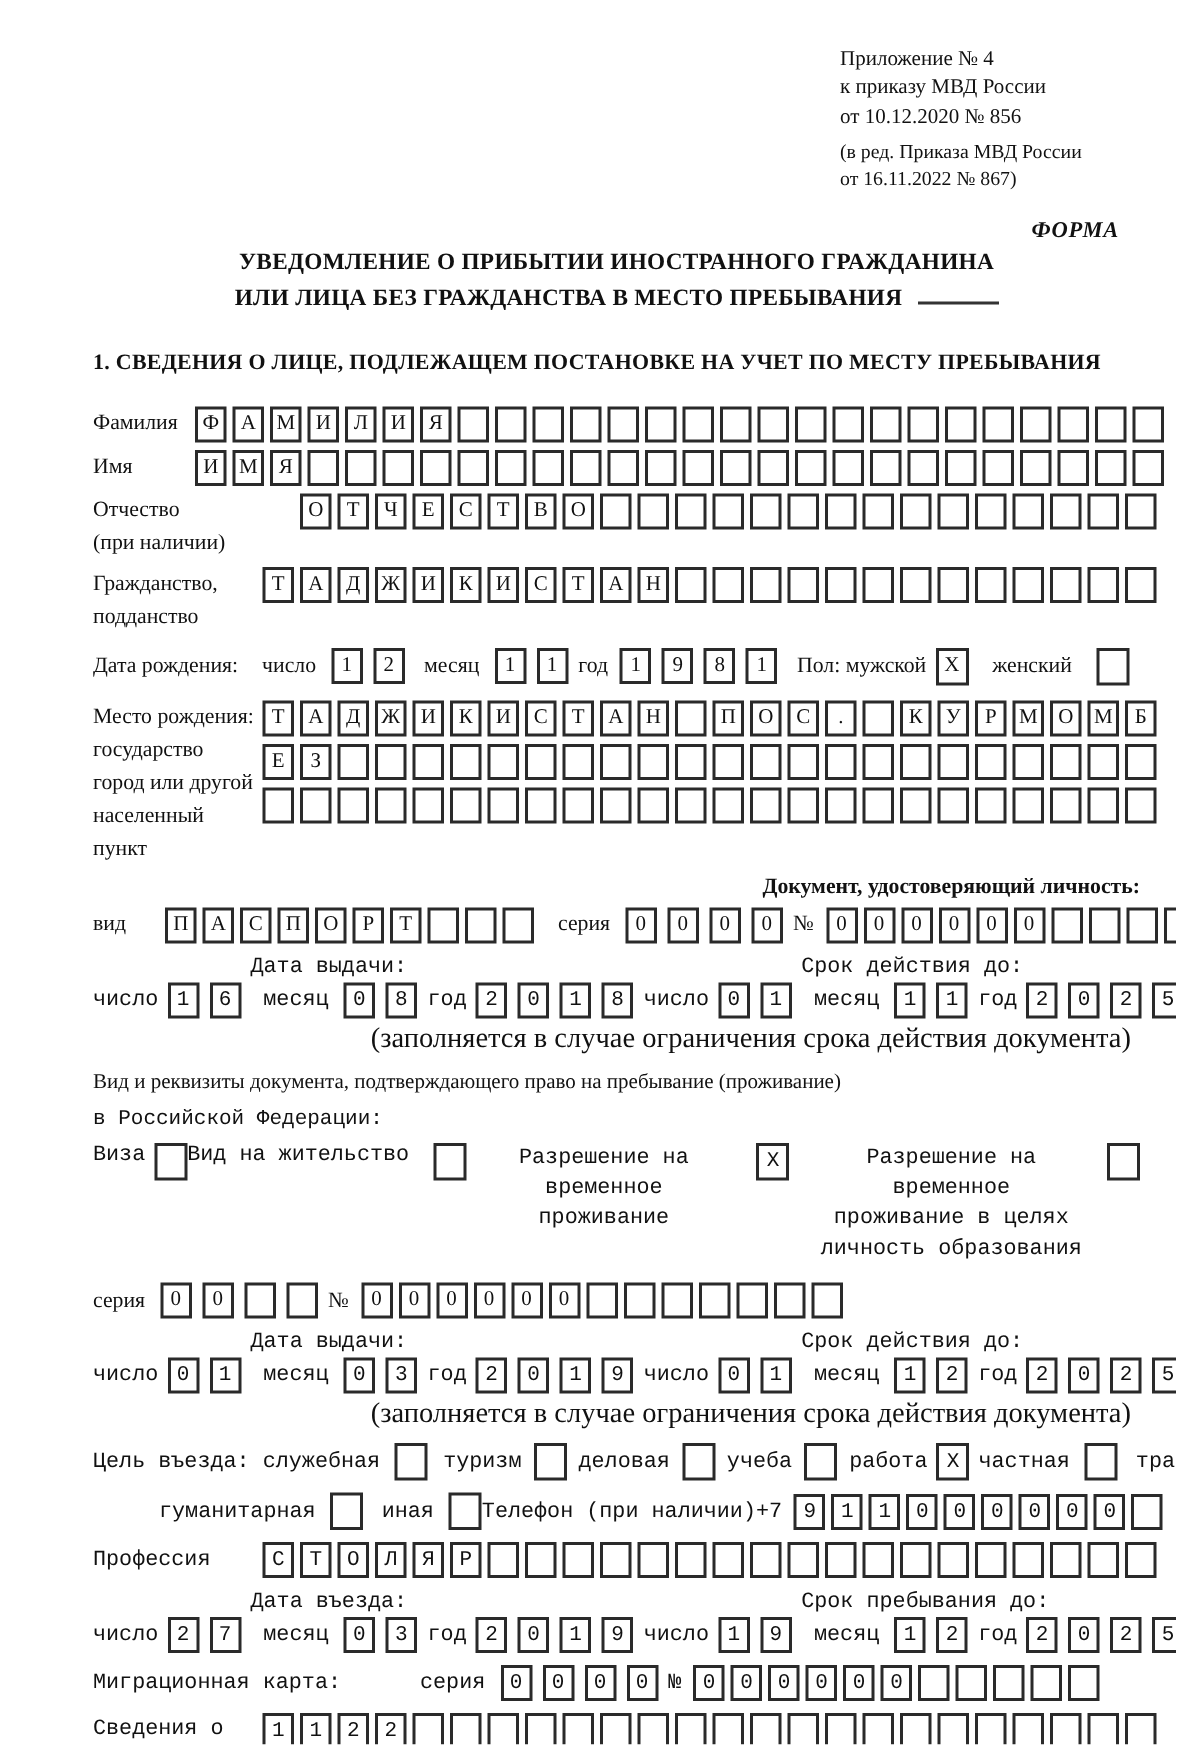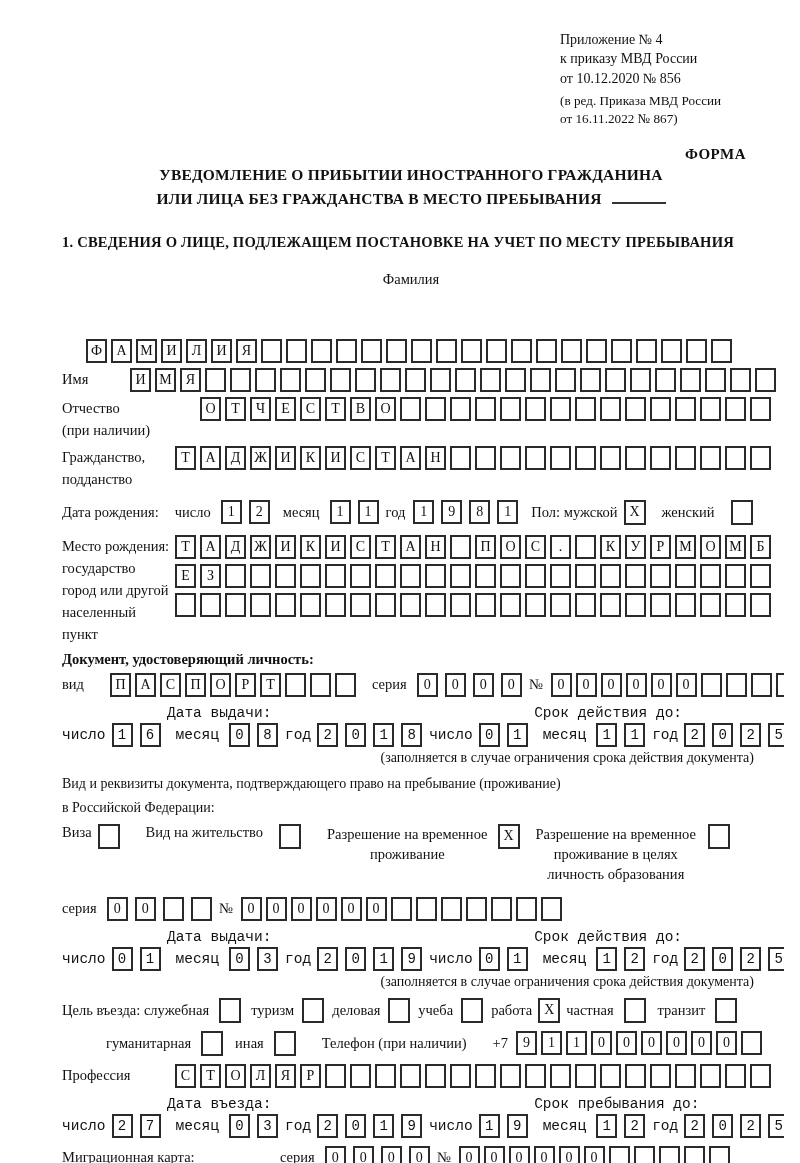--- a/index.html
+++ b/index.html
@@ -3,51 +3,51 @@
 <meta charset="utf-8">
 <style>
   html,body{margin:0;padding:0;background:#ffffff;}
   .page{
     width:784px;height:1163px;box-sizing:border-box;
     padding:30px 24px 0 62px;overflow:hidden;background:#fff;color:#111;
     font-family:"Liberation Serif","DejaVu Serif",serif;
   }
   .hdr{margin-left:498px;font-size:14px;line-height:1.38;}
   .hdr-sub{margin-left:498px;font-size:13.2px;line-height:1.38;margin-top:4px;}
-  .forma{text-align:right;padding-right:14px;font-weight:700;font-size:15px;margin-top:18px;letter-spacing:.5px;}
+  .forma{text-align:right;padding-right:14px;font-weight:700;font-size:15px;margin-top:18px;letter-spacing:.5px;font-style:italic;}
   .title{text-align:center;font-weight:700;font-size:15.5px;line-height:1.5;letter-spacing:.2px;}
   .blank-line{display:inline-block;width:54px;height:4px;border-bottom:2.5px solid #333;margin-left:10px;}
   .sec1{font-weight:700;font-size:14.6px;margin-top:24px;letter-spacing:.2px;}
   .frow{display:flex;align-items:center;}
   .frow.top{align-items:flex-start;}
   .lbl{font-size:14.5px;white-space:nowrap;}
   .lblcol{font-size:14.5px;line-height:22px;}
   .w68{flex:0 0 68px;}
   .w113{flex:0 0 113px;}
   .w138{flex:0 0 138px;}
   .w218{flex:0 0 218px;}
   .cells{display:inline-flex;}
   .cell{flex:0 0 auto;width:21px;height:24px;margin-right:4px;border:2px solid #2a2a2a;box-sizing:border-box;
         display:flex;align-items:center;justify-content:center;font-size:14px;line-height:1;}
   .cells.sp .cell{margin-right:7px;}
   .checkbox{display:inline-flex;flex:0 0 auto;width:22px;height:25px;border:2px solid #2a2a2a;box-sizing:border-box;
         align-items:center;justify-content:center;font-size:14px;}
   .cellrows .cells{margin-bottom:5px;}
-  .doc-title{text-align:left;font-weight:700;font-size:14.5px;margin-top:6px;}
+  .doc-title{text-align:right;font-weight:700;font-size:14.5px;margin-top:6px;}
   .d2col{display:flex;margin-top:8px;font-family:Liberation Mono, monospace;}
   .dcol1{flex:0 0 345px;}
   .dcol2{flex:1;}
   .dhead{font-size:14.5px;margin-left:105px;margin-bottom:2px;}
   .dline{display:flex;align-items:center;}
-  .note{font-size:14px;text-align:right;padding-right:6px;margin-top:3px;}
+  .note{font-size:19px;text-align:right;padding-right:6px;margin-top:3px;}
   .intro{font-size:14px;margin-top:10px;}
   .ctr{text-align:center;line-height:1.4;font-size:14.5px;}
   .gap6{margin-left:6px;}.gap8{margin-left:8px;}.gap10{margin-left:10px;}.gap12{margin-left:12px;}
-  .gap16{margin-left:16px;}.gap26{margin-left:26px;}
-  .mt5{margin-top:5px;}.mt8{margin-top:8px;}.mt10{margin-top:10px;}.mt12{margin-top:12px;}.mt20{margin-top:20px;flex-direction:column;}
+  .gap16{margin-left:16px;}.gap26{}
+  .mt5{margin-top:5px;}.mt8{margin-top:8px;font-family:Liberation Mono, monospace;}.mt10{margin-top:10px;}.mt12{margin-top:12px;}.mt20{margin-top:20px;}
 </style>
 </head>
 <body>
 
 <div class="page">
 
   <div class="hdr">
     <div>Приложение № 4</div>
     <div>к приказу МВД России</div>
     <div>от 10.12.2020 № 856</div>

